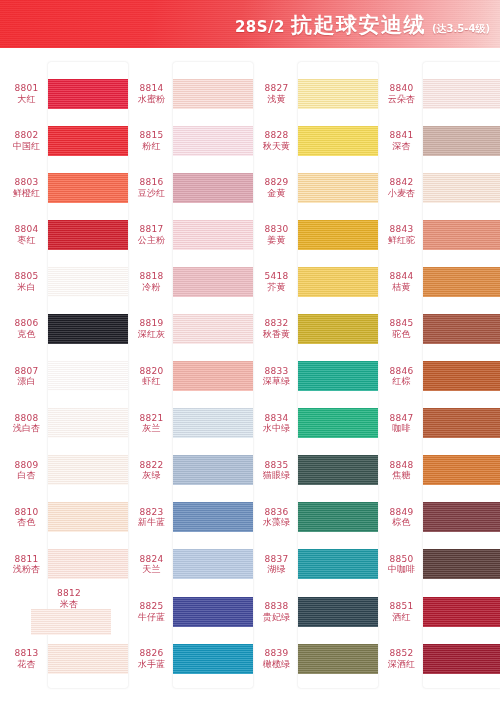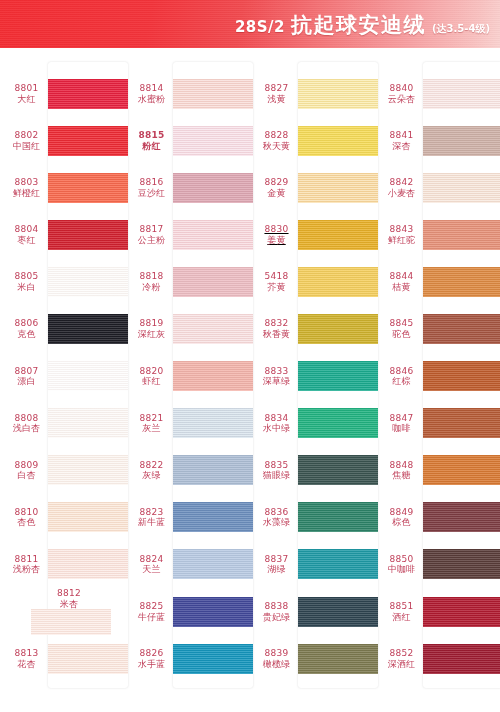--- a/index.html
+++ b/index.html
@@ -286,21 +286,21 @@
       <div class="card" style="top: 10px; height: 626.3px;"></div>
       <div class="swatch-row" style="margin-top: 18px;">
         <div class="label-box">
           <span class="code">8814</span>
           <span class="cname">水蜜粉</span>
         </div>
         <div class="swatch pale" style="background: rgb(247, 212, 206);">
           <div class="thread"></div>
         </div>
       </div>
-      <div class="swatch-row" style="margin-top: 0px; font-weight: bold;">
+      <div class="swatch-row" style="margin-top: 0px;">
         <div class="label-box">
           <span class="code">8815</span>
           <span class="cname">粉红</span>
         </div>
         <div class="swatch pale" style="background: rgb(246, 219, 228);">
           <div class="thread"></div>
         </div>
       </div>
       <div class="swatch-row" style="margin-top: 0px;">
         <div class="label-box">
@@ -424,21 +424,21 @@
       </div>
       <div class="swatch-row" style="margin-top: 0px;">
         <div class="label-box">
           <span class="code">8829</span>
           <span class="cname">金黄</span>
         </div>
         <div class="swatch pale" style="background: rgb(248, 215, 152);">
           <div class="thread"></div>
         </div>
       </div>
-      <div class="swatch-row" style="margin-top: 0px; text-decoration: underline;">
+      <div class="swatch-row" style="margin-top: 0px;">
         <div class="label-box">
           <span class="code">8830</span>
           <span class="cname">姜黄</span>
         </div>
         <div class="swatch" style="background: rgb(232, 176, 40);">
           <div class="thread"></div>
         </div>
       </div>
       <div class="swatch-row" style="margin-top: 0px;">
         <div class="label-box">

